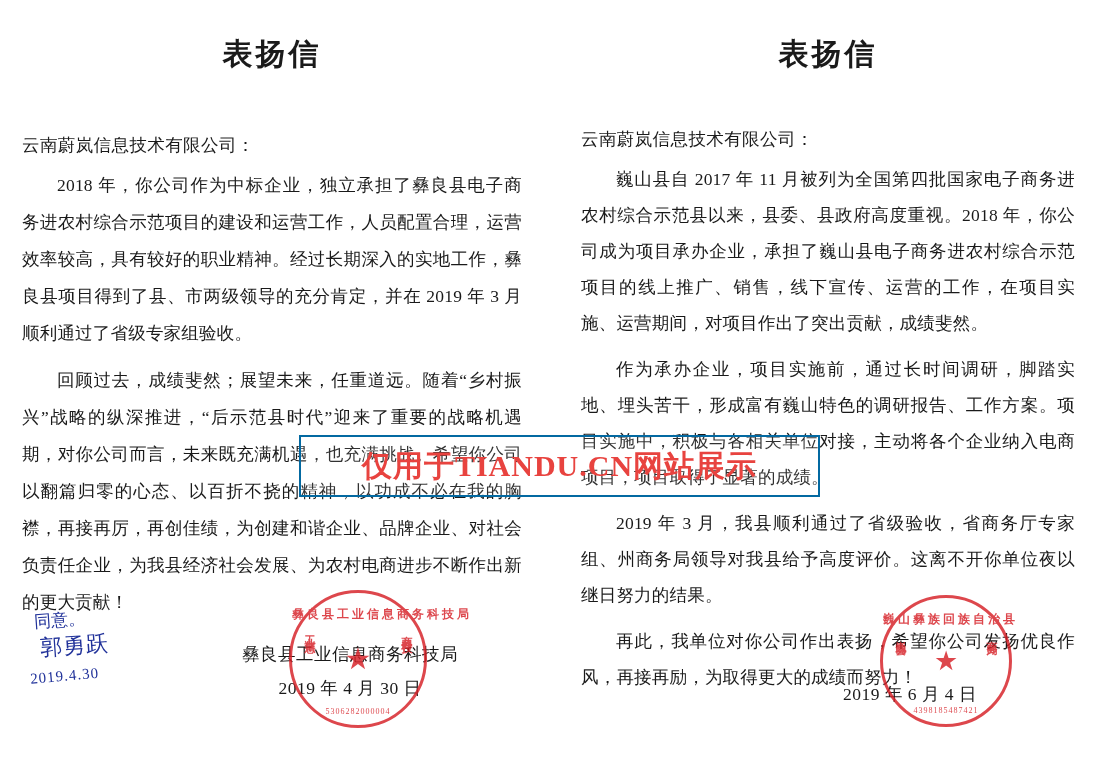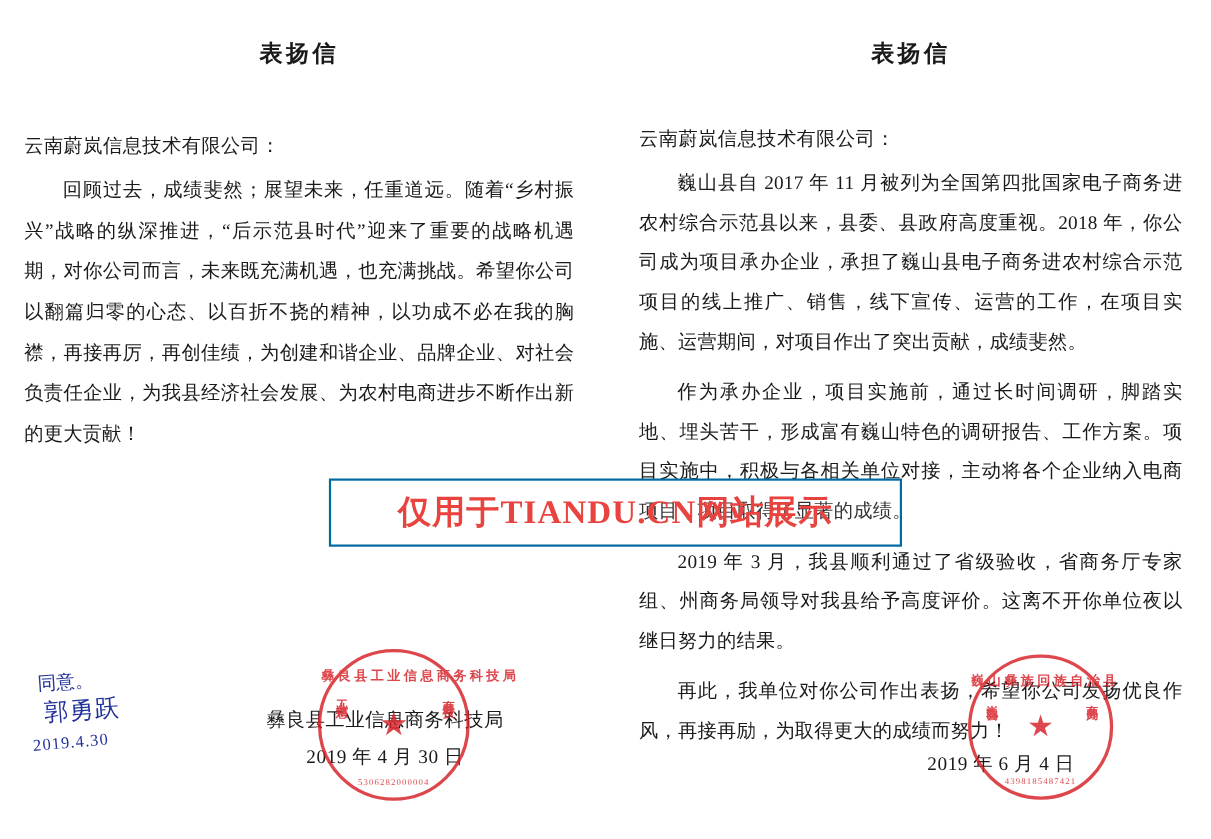--- a/index.html
+++ b/index.html
@@ -21,21 +21,21 @@
     width: 550px;
     height: 763px;
     box-sizing: border-box;
   }
   .page-left { left: 0; padding: 0 28px 0 22px; }
   .page-right { left: 551px; padding: 0 26px 0 30px; }
 
   .doc-title {
     text-align: center;
     font-weight: bold;
-    font-size: 21px;
+    font-size: 30px;
     letter-spacing: 3px;
     margin-top: 34px;
     margin-bottom: 0;
     font-family: "Liberation Serif", "DejaVu Serif", serif;
   }
   .salutation {
     font-size: 17.5px;
     margin-top: 58px;
     letter-spacing: 0.4px;
   }
@@ -182,20 +182,21 @@
     font-family: "Liberation Serif", "DejaVu Serif", serif;
     white-space: nowrap;
   }
 </style>
 </head>
 <body>
 
 <div class="page page-left">
   <div class="doc-title">表扬信</div>
   <div class="salutation">云南蔚岚信息技术有限公司：</div>
+  <p class="body-para">2018 年，你公司作为中标企业，独立承担了彝良县电子商务进农村综合示范项目的建设和运营工作，人员配置合理，运营效率较高，具有较好的职业精神。经过长期深入的实地工作，彝良县项目得到了县、市两级领导的充分肯定，并在 2019 年 3 月顺利通过了省级专家组验收。</p>
   <p class="body-para">回顾过去，成绩斐然；展望未来，任重道远。随着“乡村振兴”战略的纵深推进，“后示范县时代”迎来了重要的战略机遇期，对你公司而言，未来既充满机遇，也充满挑战。希望你公司以翻篇归零的心态、以百折不挠的精神，以功成不必在我的胸襟，再接再厉，再创佳绩，为创建和谐企业、品牌企业、对社会负责任企业，为我县经济社会发展、为农村电商进步不断作出新的更大贡献！</p>
 
   <div class="sign-area">
     <div class="sign-scribble s1">同意。</div>
     <div class="sign-scribble s2">郭勇跃</div>
     <div class="sign-date">2019.4.30</div>
   </div>
 
   <div class="issuer issuer-left">
     <div>彝良县工业信息商务科技局</div>

